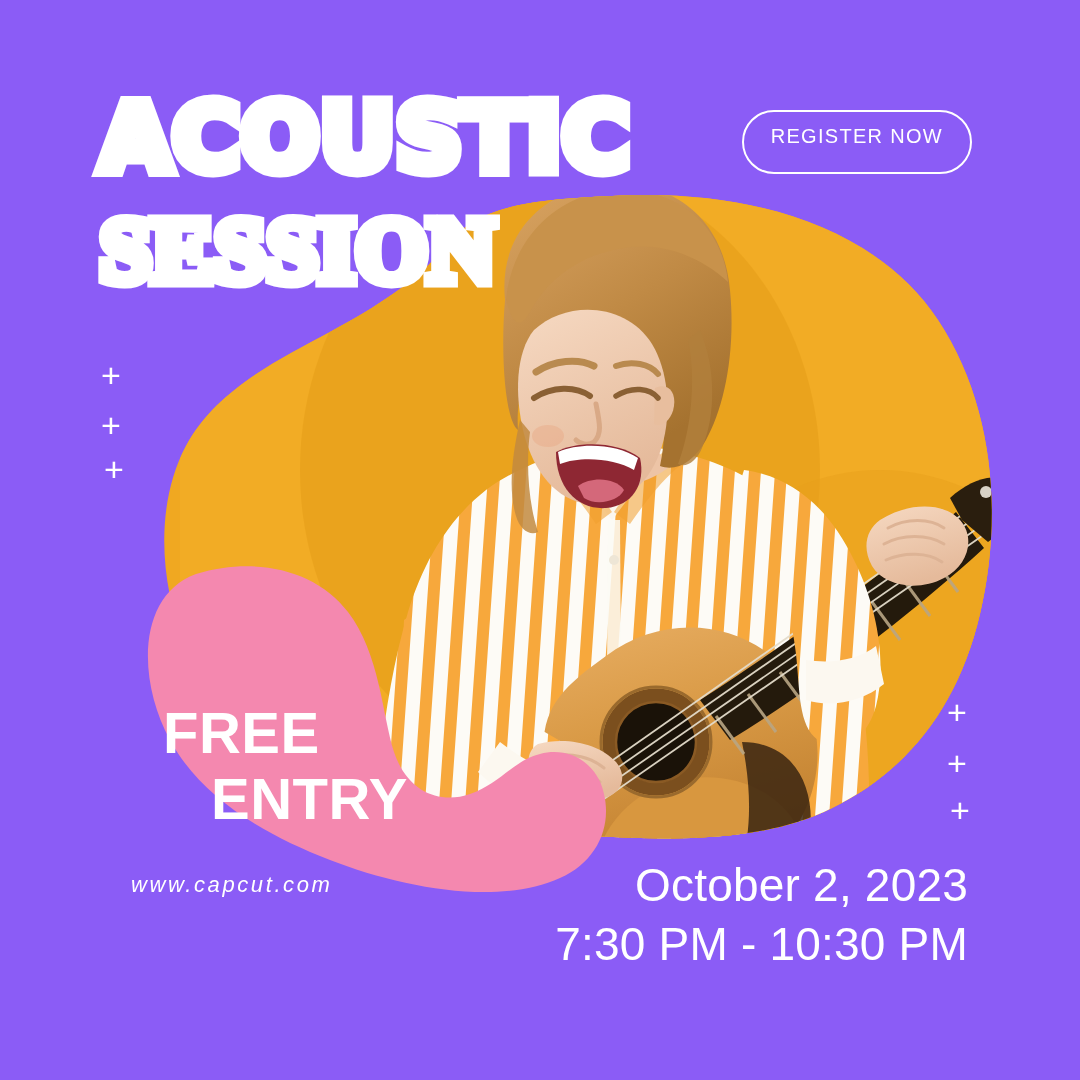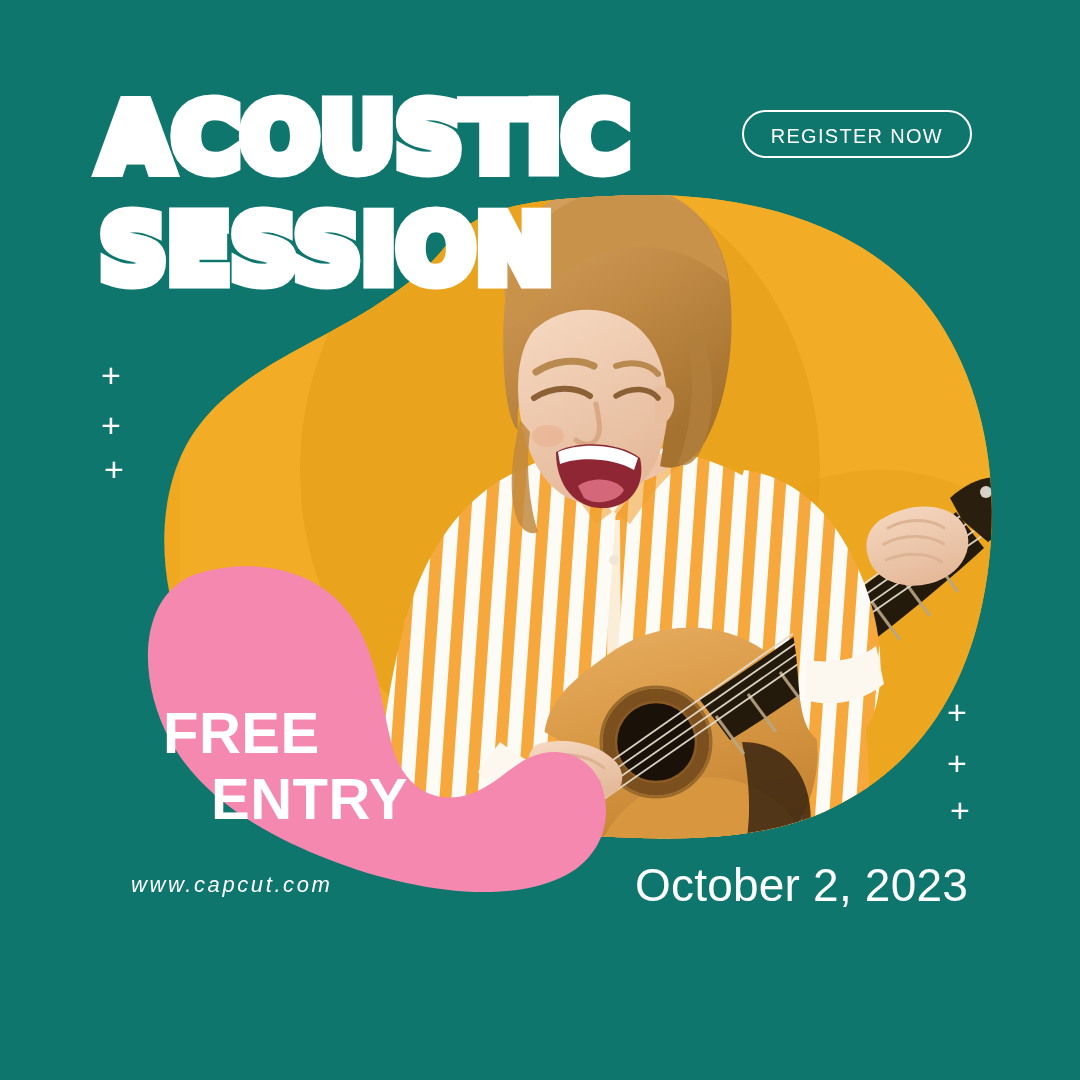--- a/index.html
+++ b/index.html
@@ -5,21 +5,21 @@
   html, body {
     margin: 0;
     padding: 0;
     background: #1c1c1c;
   }
   #poster {
     position: relative;
     width: 1080px;
     height: 1080px;
     overflow: hidden;
-    background: #0f766e;
+    background: #8b5cf6;
     font-family: "Liberation Sans", sans-serif;
   }
 
   
   .layer {
     position: absolute;
     top: 0; left: 0;
     width: 1080px;
     height: 1080px;
   }
@@ -38,35 +38,35 @@
     font-size: 92px;
     line-height: 0.93;
     color: #ffffff;
     letter-spacing: 1px;
     margin: 0;
     
     -webkit-text-stroke: 13px #ffffff;
     paint-order: stroke fill;
     text-shadow: 0 0 0 #fff;
   }
-  #title-line-2 { margin-top: 26px; }
+  #title-line-2 { margin-top: 26px; font-family: Liberation Serif, serif; }
 
   
   #register-button {
     position: absolute;
     right: 108px;
     top: 110px;
     z-index: 45;
     border: 2px solid #ffffff;
     border-radius: 40px;
     color: #ffffff;
     background: transparent;
     font-size: 20px;
     letter-spacing: 1.3px;
-    padding: 13px 27px 8px 27px;
+    padding: 13px 27px 24px 27px;
     font-family: "Liberation Sans", sans-serif;
     cursor: pointer;
     white-space: nowrap;
   }
 
   
   #free-entry {
     position: absolute;
     left: 163px;
     top: 700px;
@@ -380,20 +380,21 @@
 
   <button id="register-button">REGISTER NOW</button>
 
   <div id="free-entry">
     <div class="fe-1">FREE</div>
     <div class="fe-2">ENTRY</div>
   </div>
 
   <div id="date-block">
     <div>October 2, 2023</div>
+    <div>7:30 PM - 10:30 PM</div>
   </div>
 
   <div id="website">www.capcut.com</div>
 
   <div class="plus" style="left:101px; top:358px;">+</div>
   <div class="plus" style="left:101px; top:408px;">+</div>
   <div class="plus" style="left:104px; top:452px;">+</div>
 
   <div class="plus" style="left:947px; top:695px;">+</div>
   <div class="plus" style="left:947px; top:746px;">+</div>

